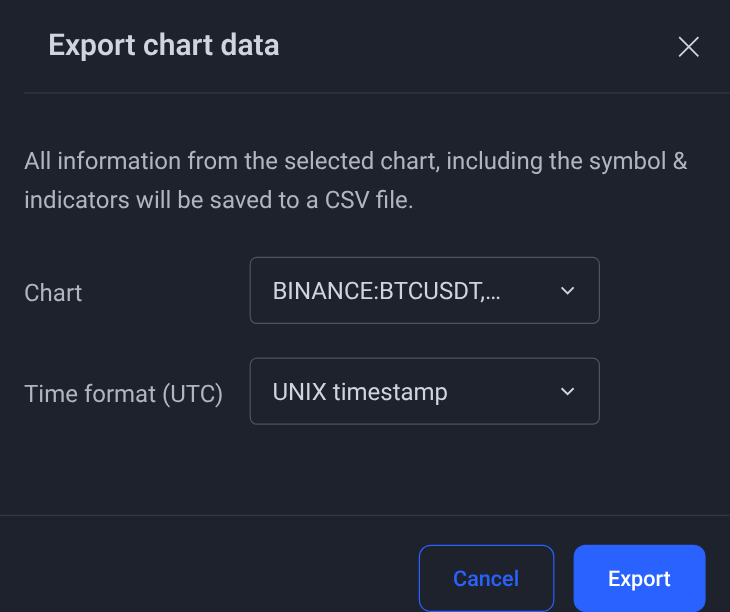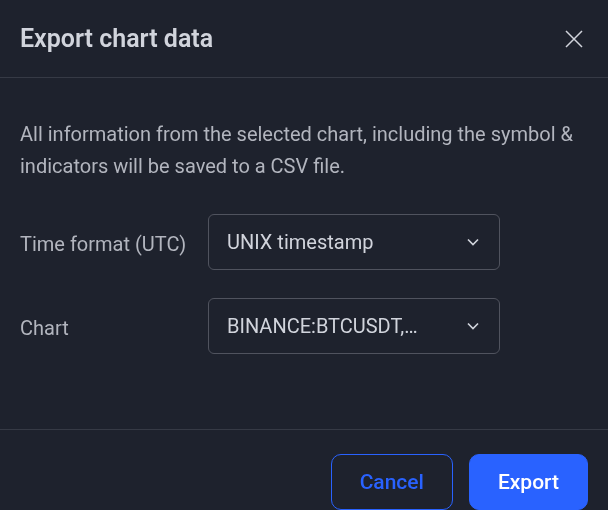--- a/index.html
+++ b/index.html
@@ -20,20 +20,21 @@
       height: 100%;
       display: flex;
       flex-direction: column;
     }
     .header {
       display: flex;
       align-items: center;
       justify-content: space-between;
       padding: 24px 20px 24px 20px;
       border-bottom: 1px solid #363a45;
+      margin-left: 20px;
     }
     .title {
       font-size: 25px;
       font-weight: 600;
       color: #d1d4dc;
     }
     .close-btn {
       width: 28px;
       height: 28px;
       display: flex;
@@ -108,21 +109,21 @@
       border-top: 1px solid #363a45;
       padding: 24px 20px 0 20px;
       display: flex;
       justify-content: flex-end;
       gap: 16px;
     }
     .btn {
       height: 56px;
       padding: 0 28px;
       border-radius: 10px;
-      font-size: 21px;
+      font-size: 18px;
       font-weight: 500;
       display: flex;
       align-items: center;
       justify-content: center;
       cursor: pointer;
     }
     .btn-secondary {
       background: transparent;
       border: 1.5px solid #2962ff;
       color: #2962ff;
@@ -143,35 +144,35 @@
       <svg viewBox="0 0 24 24" fill="none">
         <path d="M4 4L20 20M20 4L4 20"></path>
       </svg>
     </div>
   </div>
 
   <div class="body">
     <div class="description">All information from the selected chart, including the symbol &amp; indicators will be saved to a CSV file.</div>
 
     <div class="form-row">
-      <div class="form-label">Time format (UTC)</div>
+      <div class="form-label">Chart</div>
       <div class="select">
-        <div class="select-value">UNIX timestamp</div>
+        <div class="select-value">BINANCE:BTCUSDT,…</div>
         <div class="select-chevron">
           <svg viewBox="0 0 24 24">
               <path d="M6 9l6 6 6-6"></path>
             </svg>
         </div>
       </div>
     </div>
 
     <div class="form-row">
-      <div class="form-label">Chart</div>
+      <div class="form-label">Time format (UTC)</div>
       <div class="select">
-        <div class="select-value">BINANCE:BTCUSDT,…</div>
+        <div class="select-value">UNIX timestamp</div>
         <div class="select-chevron">
           <svg viewBox="0 0 24 24">
               <path d="M6 9l6 6 6-6"></path>
             </svg>
         </div>
       </div>
     </div>
   </div>
 
   <div class="footer">

